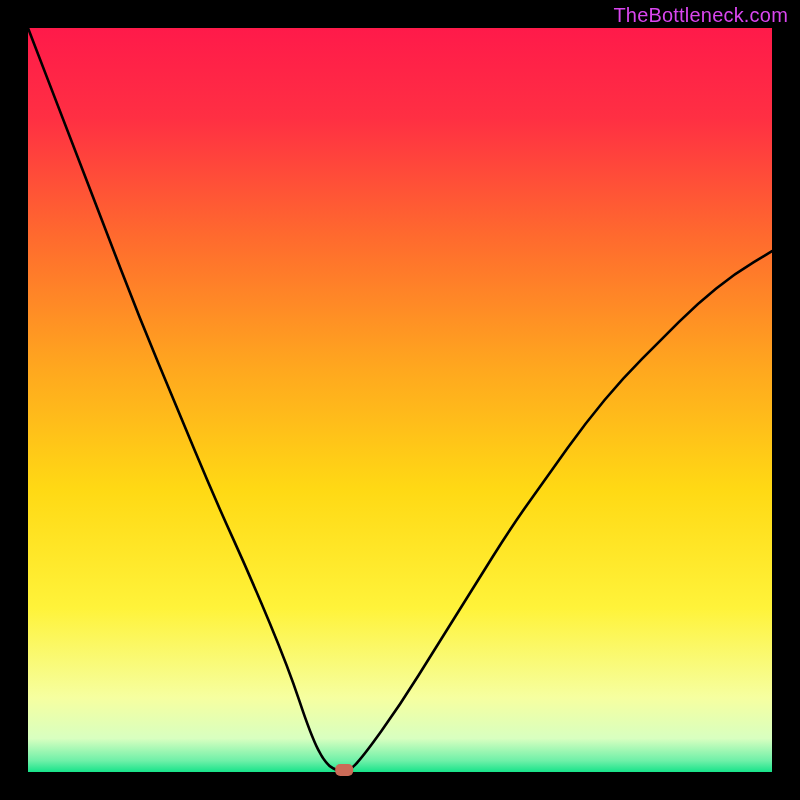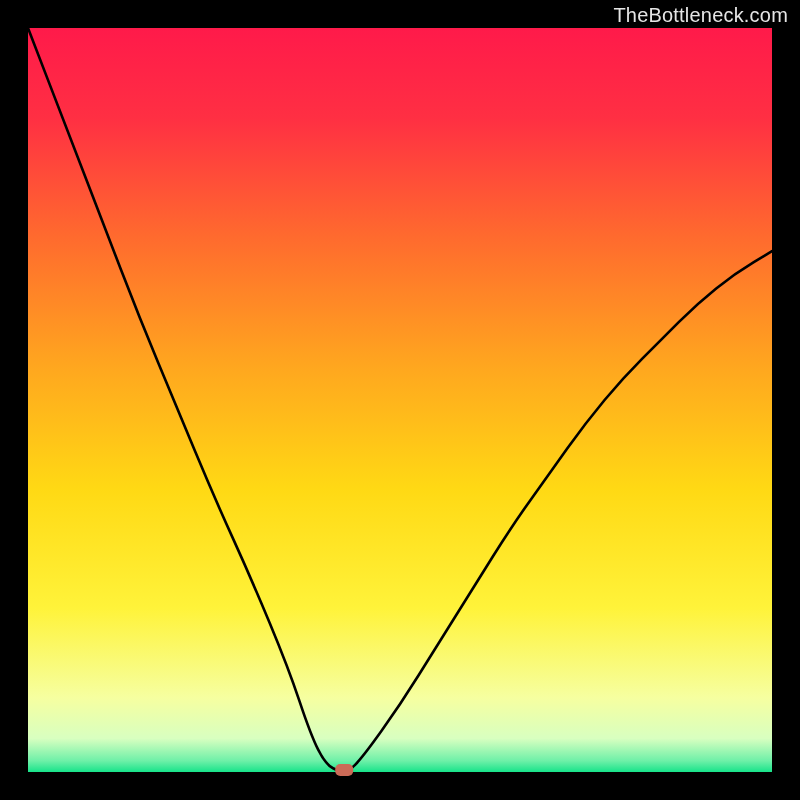--- a/index.html
+++ b/index.html
@@ -14,21 +14,21 @@
   .frame {
     position: relative;
     width: 800px;
     height: 800px;
     background: #000;
   }
   .watermark {
     position: absolute;
     top: 4px;
     right: 12px;
-    color: #e5e5e5;
+    color: #d946ef;
     font-size: 20px;
     font-weight: 500;
     letter-spacing: 0.2px;
     user-select: none;
   }
   svg {
     display: block;
   }
 </style>
 </head>

